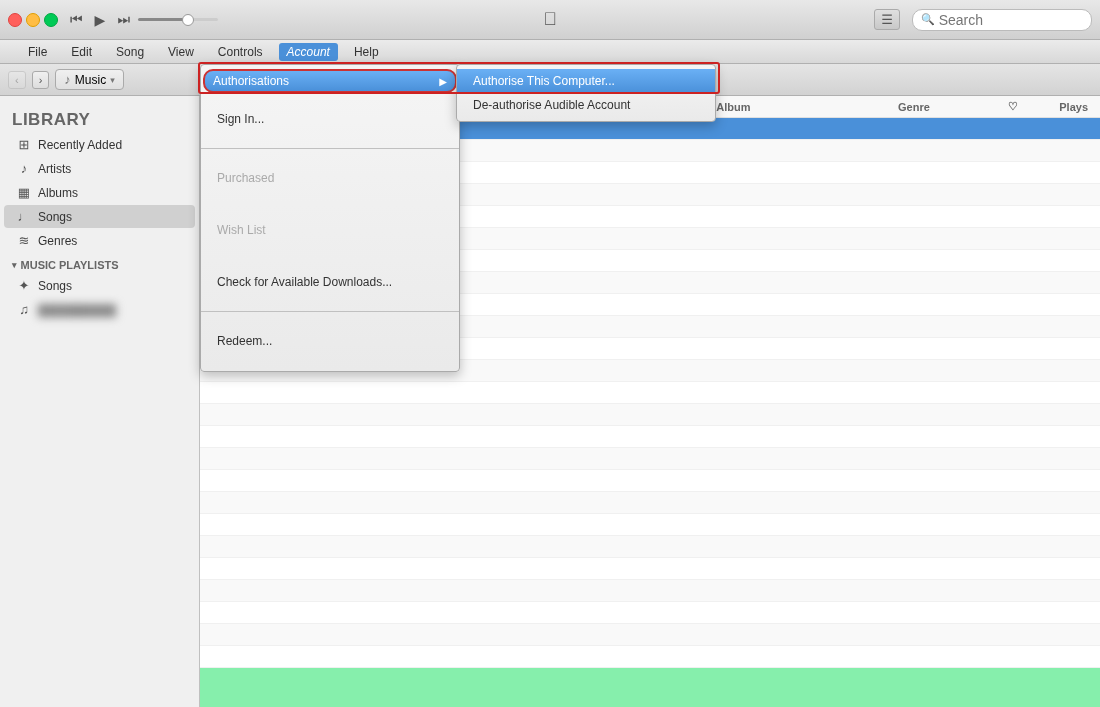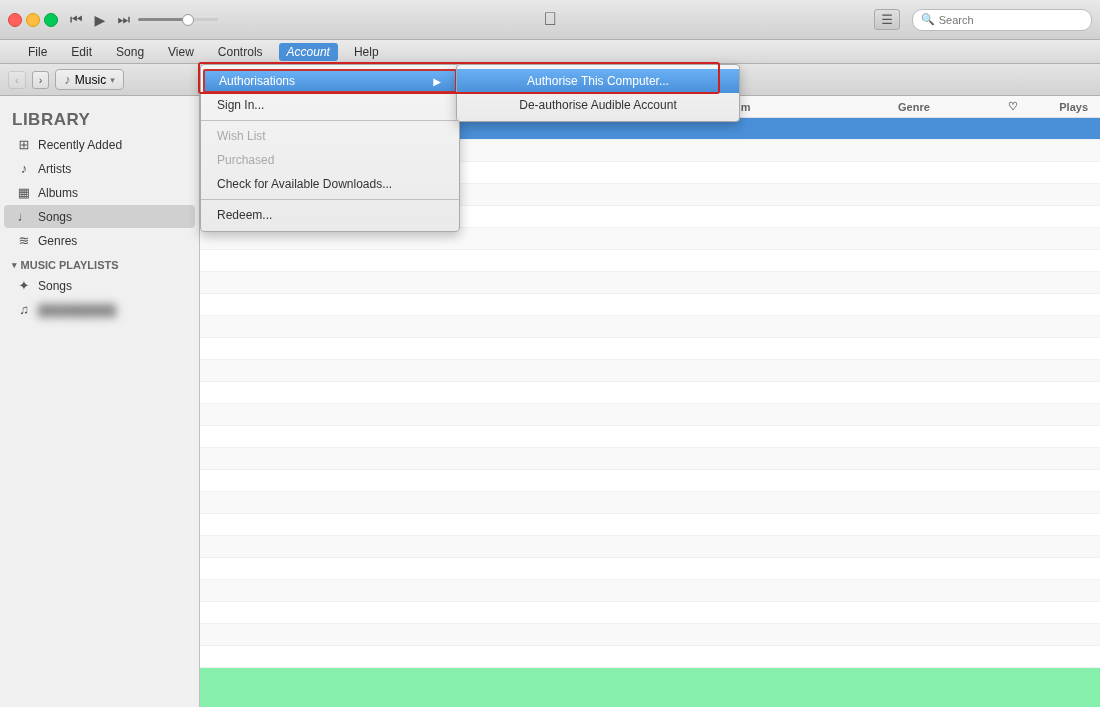--- a/index.html
+++ b/index.html
@@ -30,21 +30,21 @@
     .transport-controls { display: flex; align-items: center; gap: 4px; margin-left: 8px; }
     .transport-btn { background: none; border: none; cursor: pointer; font-size: 14px; color: #555; padding: 2px 4px; }
     .volume-slider { display: flex; align-items: center; margin-left: 4px; }
     .volume-track { width: 80px; height: 3px; background: linear-gradient(to right, #888 60%, #ccc 60%); border-radius: 2px; position: relative; }
     .volume-thumb { width: 12px; height: 12px; background: white; border-radius: 50%; border: 1px solid #999; position: absolute; top: -4.5px; left: 55%; cursor: pointer; }
 
     .apple-logo { position: absolute; left: 50%; transform: translateX(-50%); font-size: 18px; color: #555; }
 
     .search-box { position: absolute; right: 8px; display: flex; align-items: center; background: white; border: 1px solid #bbb; border-radius: 10px; padding: 2px 8px; width: 180px; height: 22px; }
     .search-icon { color: #888; font-size: 11px; margin-right: 4px; }
-    .search-input { border: none; outline: none; font-size: 11px; width: 100%; background: transparent; color: #333; }
+    .search-input { border: none; outline: none; font-size: 14px; width: 100%; background: transparent; color: #333; }
     .list-view-btn { position: absolute; right: 200px; background: linear-gradient(to bottom, #e0e0e0, #c8c8c8); border: 1px solid #aaa; border-radius: 3px; padding: 2px 6px; cursor: pointer; font-size: 13px; color: #555; }
 
     
     .menu-bar {
       background: linear-gradient(to bottom, #ebebeb, #d8d8d8);
       height: 24px;
       display: flex;
       align-items: center;
       padding: 0 20px;
       border-bottom: 1px solid #b0b0b0;
@@ -142,49 +142,48 @@
       top: 64px; left: 200px;
       background: linear-gradient(to bottom, #f5f5f5, #eaeaea);
       border: 1px solid #aaa;
       border-radius: 4px;
       box-shadow: 0 4px 12px rgba(0,0,0,0.25);
       width: 260px;
       z-index: 200;
       padding: 4px 0;
     }
     .menu-entry {
-      padding: 5px 16px;
+      padding: 19px 16px;
       cursor: pointer;
       font-size: 12px;
       color: #333;
       display: flex; align-items: center; justify-content: space-between;
     }
     .menu-entry.highlighted {
       background: linear-gradient(to bottom, #6ab0f5, #4a90d9);
       color: white;
       border: 2px solid #cc3333;
       margin: 0 2px;
-      border-radius: 2px;
-      padding: 3px 14px;
+      border-radius: 10px;
+      padding: 3px 8px;
     }
     .menu-entry.disabled { color: #aaa; cursor: default; }
     .menu-separator { height: 1px; background: #c0c0c0; margin: 3px 0; }
     .submenu-arrow { font-size: 10px; }
 
     .authorisations-submenu {
       position: absolute;
       top: 64px; left: 456px;
       background: linear-gradient(to bottom, #f5f5f5, #eaeaea);
       border: 1px solid #aaa;
       border-radius: 4px;
       box-shadow: 0 4px 12px rgba(0,0,0,0.25);
-      width: 284px;
+      width: 260px;
       z-index: 201;
       padding: 4px 0;
-      text-align: center;
     }
     .submenu-entry {
       padding: 5px 16px;
       cursor: pointer;
       font-size: 12px;
       color: #333;
     }
     .submenu-entry.highlighted {
       background: linear-gradient(to bottom, #6ab0f5, #4a90d9);
       color: white;
@@ -339,24 +338,24 @@
 <div class="account-menu">
   <div class="menu-entry highlighted">
     <span>Authorisations</span>
     <span class="submenu-arrow">▶</span>
   </div>
   <div class="menu-entry">
     <span>Sign In...</span>
   </div>
   <div class="menu-separator"></div>
   <div class="menu-entry disabled">
+    <span>Purchased</span>
+  </div>
+  <div class="menu-entry disabled">
     <span>Wish List</span>
-  </div>
-  <div class="menu-entry disabled">
-    <span>Purchased</span>
   </div>
   <div class="menu-entry">
     <span>Check for Available Downloads...</span>
   </div>
   <div class="menu-separator"></div>
   <div class="menu-entry">
     <span>Redeem...</span>
   </div>
 </div>
 

